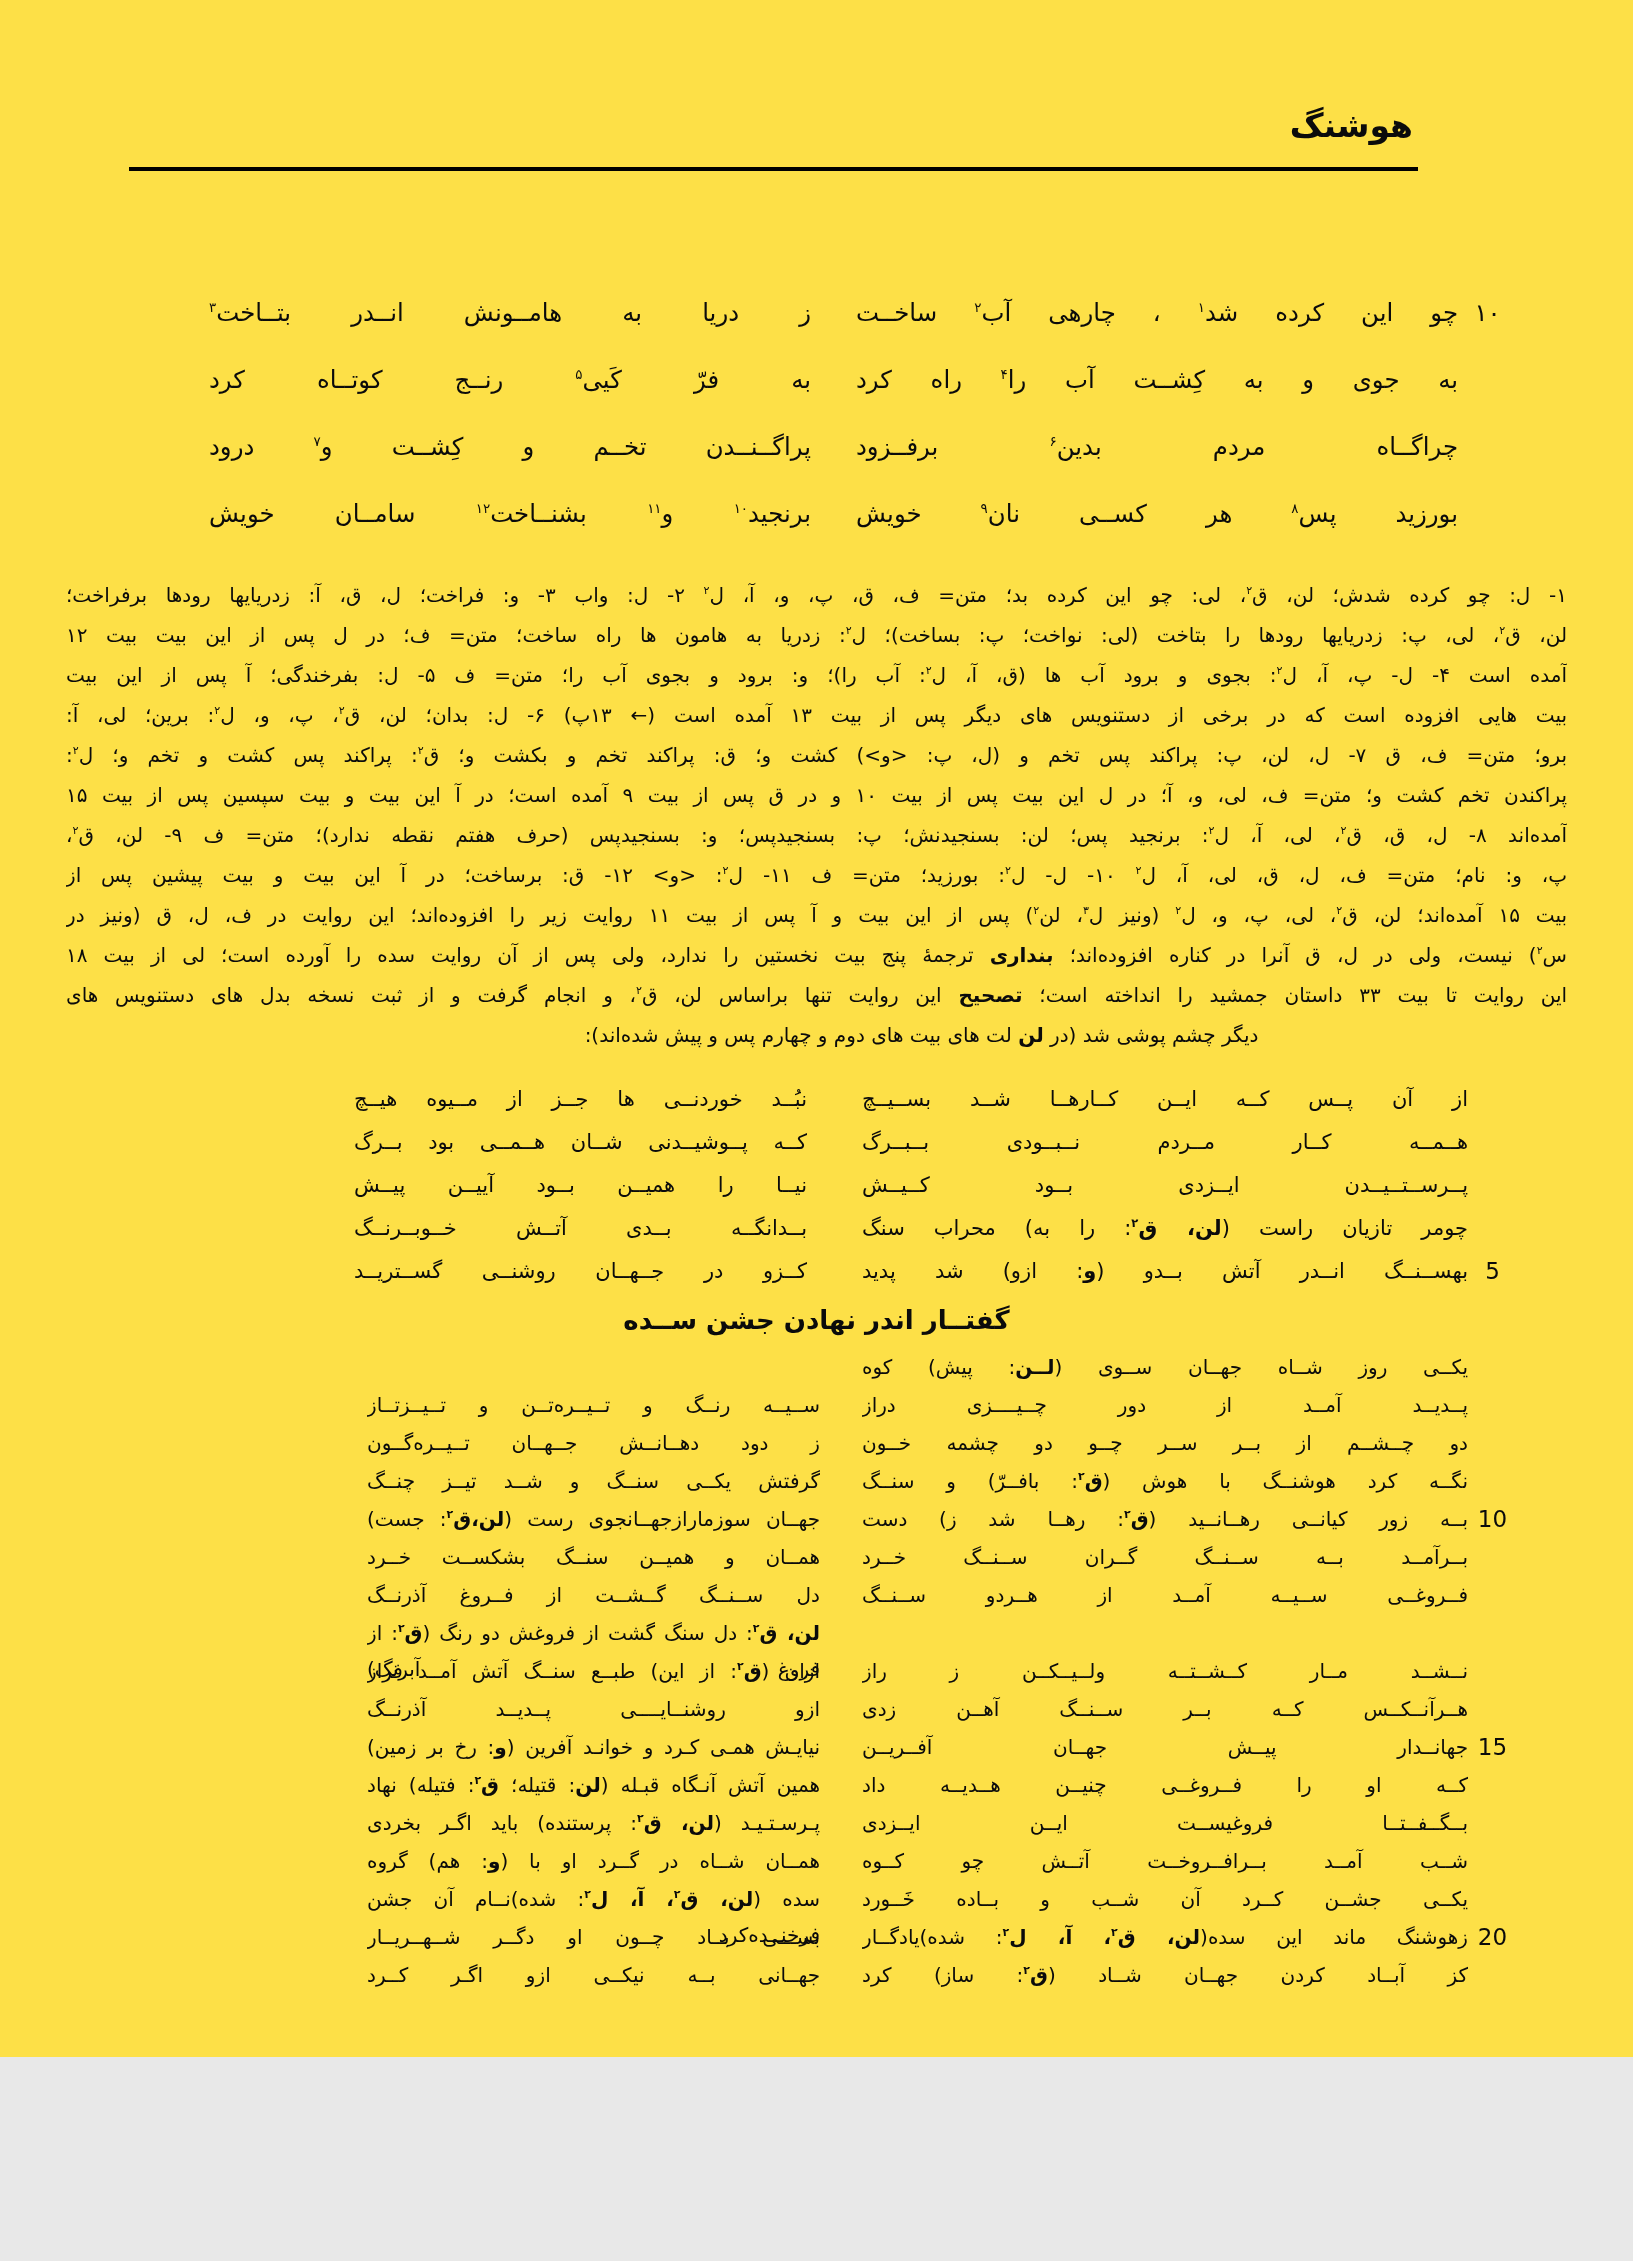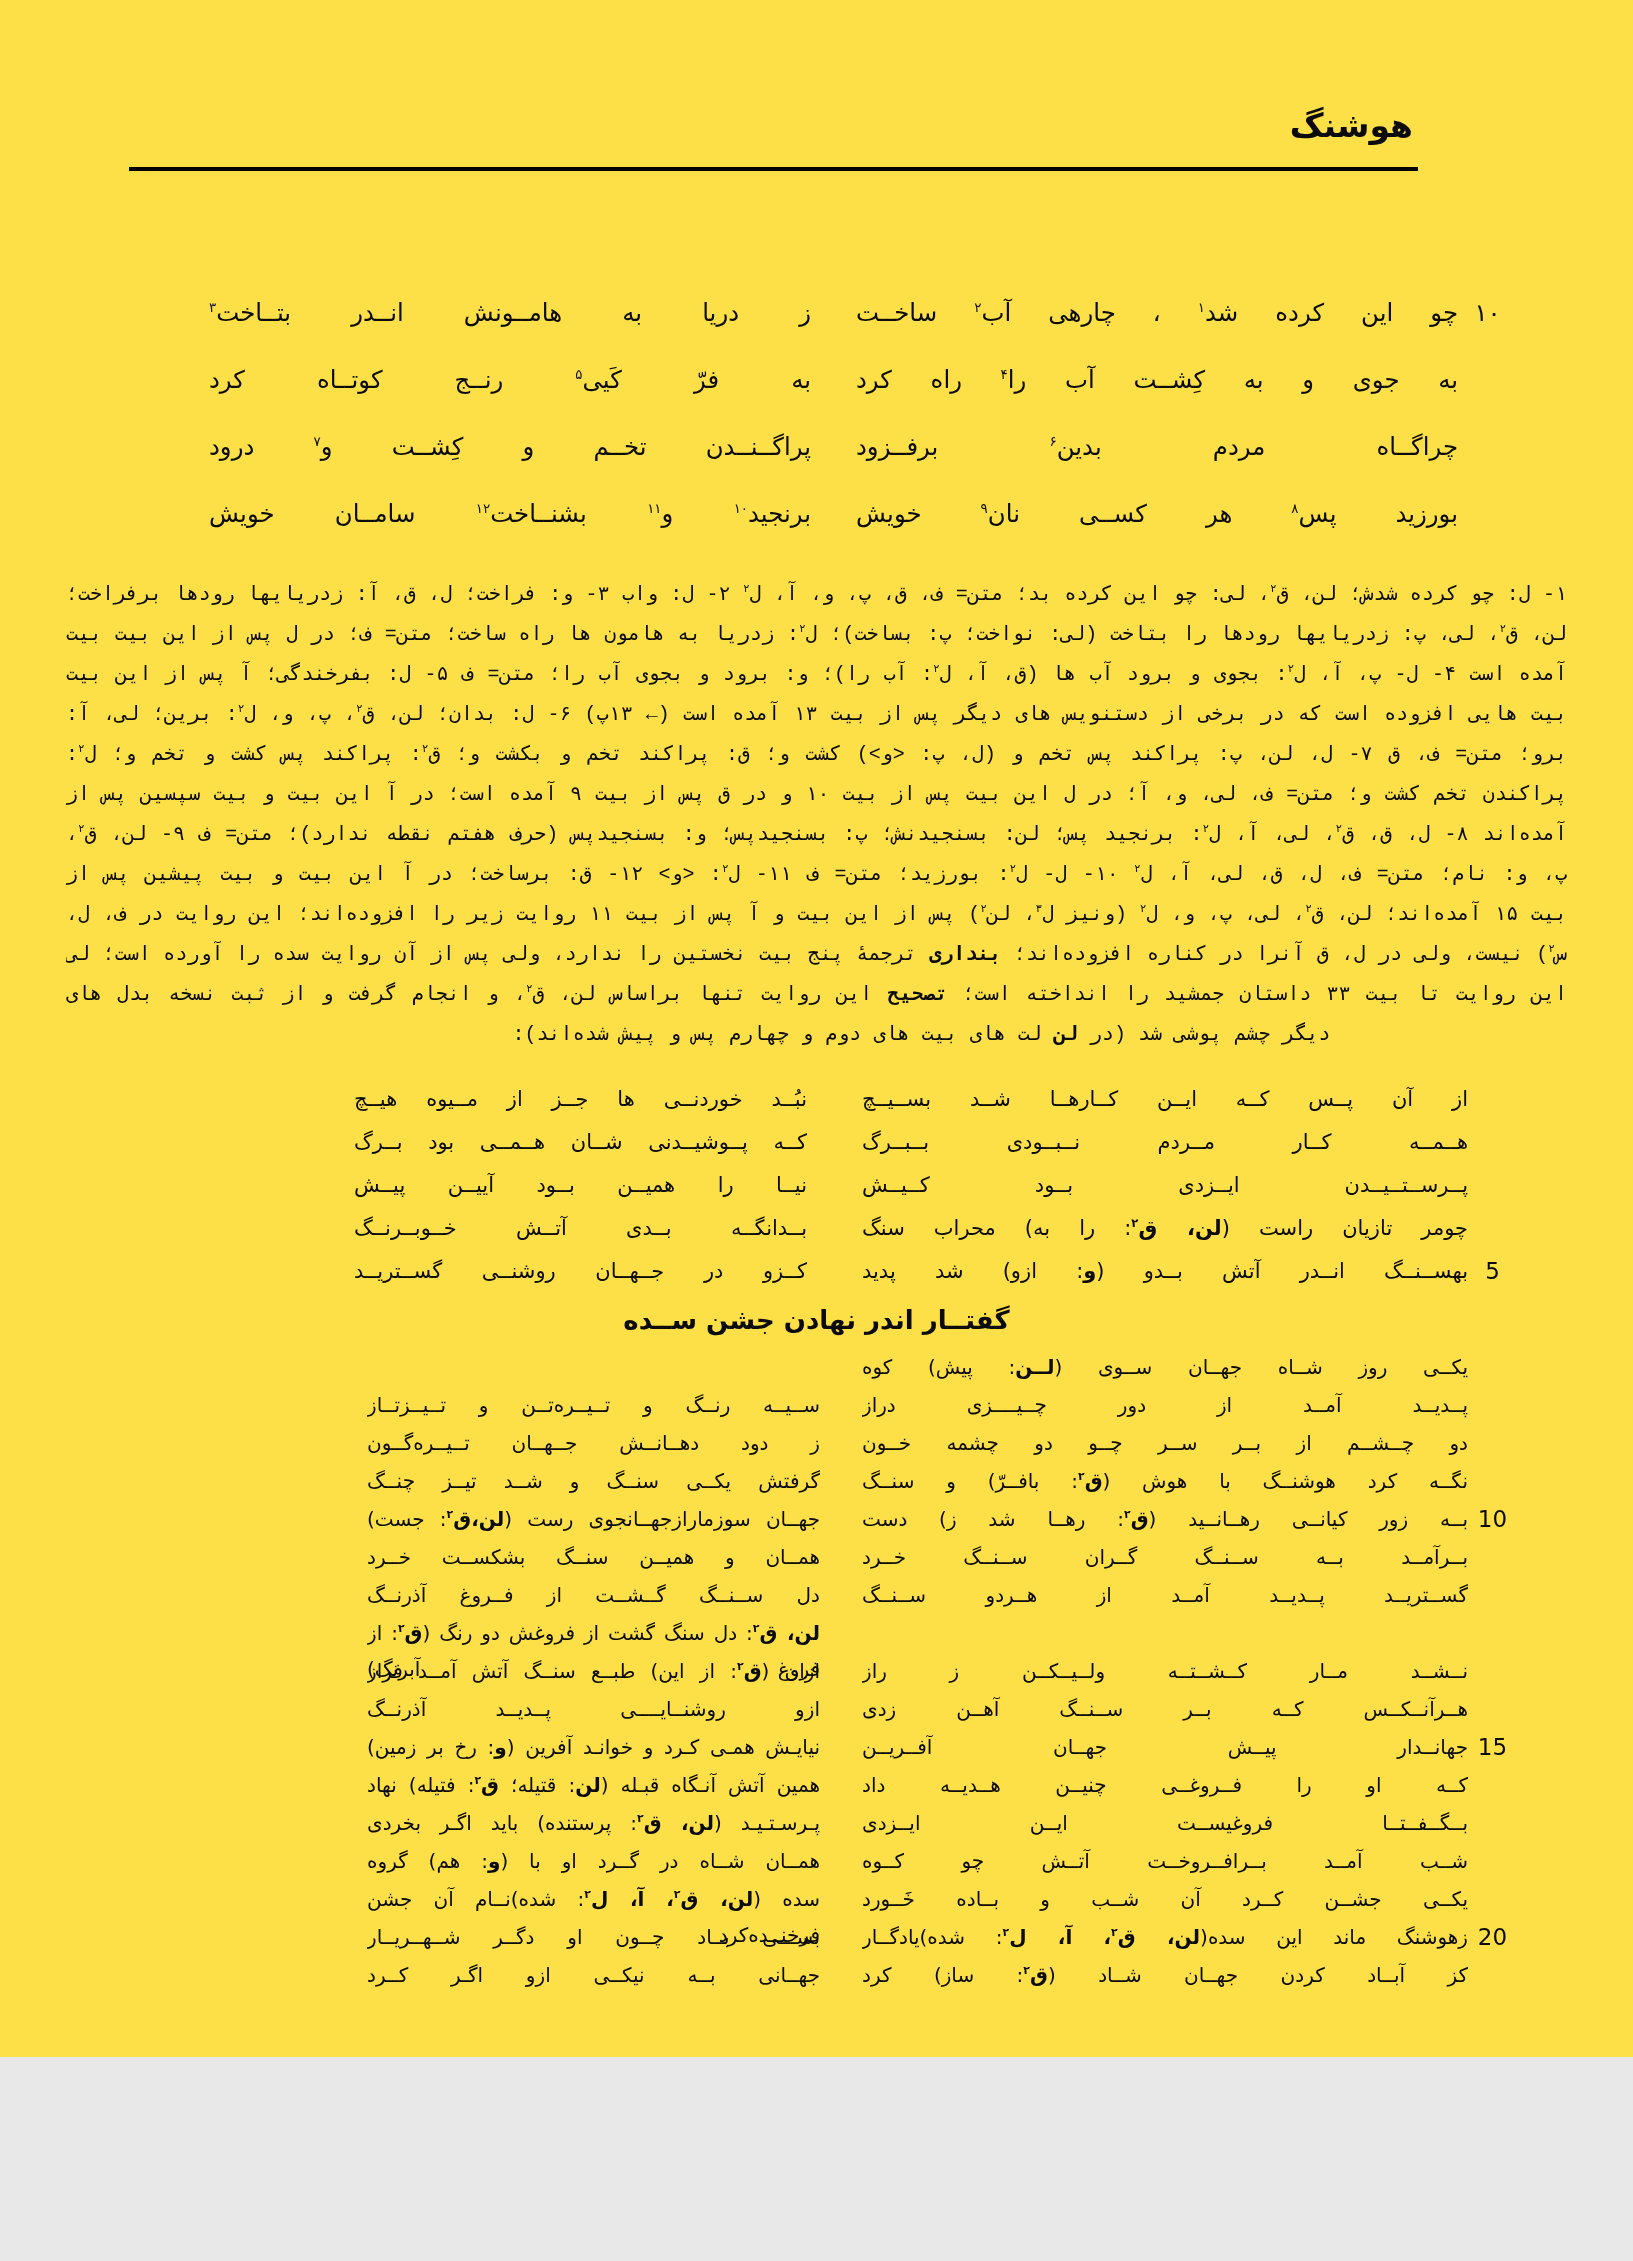--- a/index.html
+++ b/index.html
@@ -33,21 +33,21 @@
   
   #top-block{top:284px;right:116px;width:1309px;}
   #top-block .vrow{height:67px;font-size:24.4px;line-height:58px;}
   #top-block .vnum{flex-basis:59px;font-size:24.4px;line-height:58px;padding-top:0;}
   #top-block .hemi{flex:0 0 602px;}
   #top-block .spacer{flex:0 0 45px;}
 
   
   .apparatus{
     position:absolute;top:575px;left:66px;width:1501px;
-    font-size:20px;line-height:40px;font-family:Liberation Mono, monospace;
+    font-size:20px;line-height:40px;
   }
   .app-line{text-align:justify;text-align-last:justify;height:40px;overflow:hidden;}
   .app-line sup{font-size:0.55em;line-height:0;}
   .app-last{text-align:center;text-align-last:center;width:86%;}
 
   
   #middle-block{top:1079px;right:116px;width:1149px;}
   #middle-block .vrow{height:43px;font-size:21px;line-height:40px;}
   #middle-block .hemi.h-right{flex:0 0 606px;margin-left:13px;}
   #middle-block .hemi.h-left{flex:0 0 453px;}
@@ -187,21 +187,21 @@
         <div class="hemi h-left">جهــان سوزمارازجهــانجوی رست (<b>لن،ق<sup>۲</sup></b>: جست)</div>
       </div>
       <div class="vrow">
         <div class="vnum"></div>
         <div class="hemi h-right">بــرآمــد بــه ســنــگ گــران ســنــگ خــرد</div>
         <div class="spacer"></div>
         <div class="hemi h-left">همــان و همیــن سنــگ بشکســت خــرد</div>
       </div>
       <div class="vrow">
         <div class="vnum"></div>
-        <div class="hemi h-right">گســتریــد پــدیــد آمــد از هــردو ســنــگ</div>
+        <div class="hemi h-right">فــروغــی ســیــه آمــد از هــردو ســنــگ</div>
         <div class="spacer"></div>
         <div class="hemi h-left">دل ســنــگ گــشــت از فــروغ آذرنــگ</div>
       </div>
       <div class="vrow">
         <div class="vnum"></div>
         <div class="hemi h-right"></div>
         <div class="spacer"></div>
         <div class="hemi h-left note-line"><b>لن، ق<sup>۲</sup></b>: دل سنگ گشت از فروغش دو رنگ (<b>ق<sup>۲</sup></b>: از فروغ آبرنگ)</div>
       </div>
       <div class="vrow">

